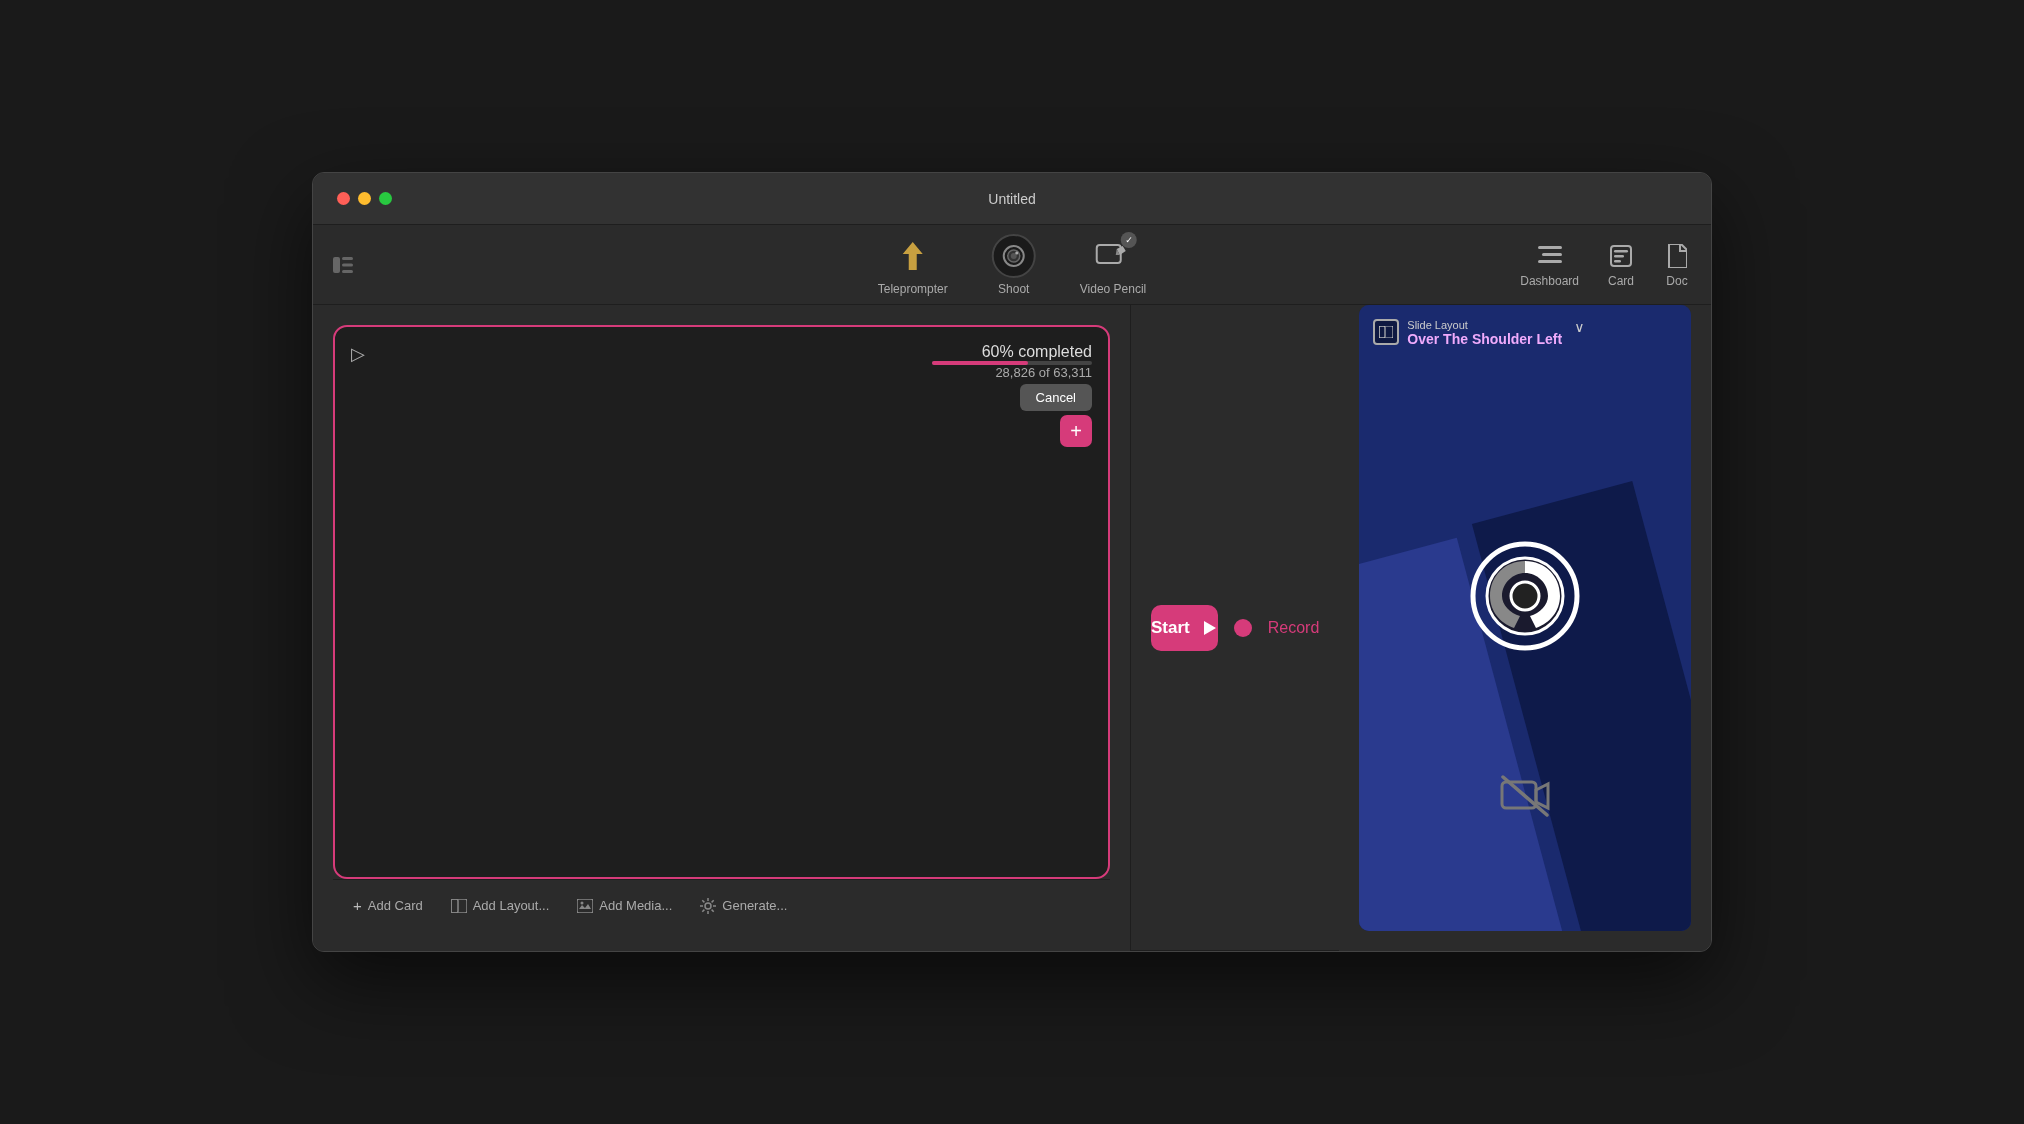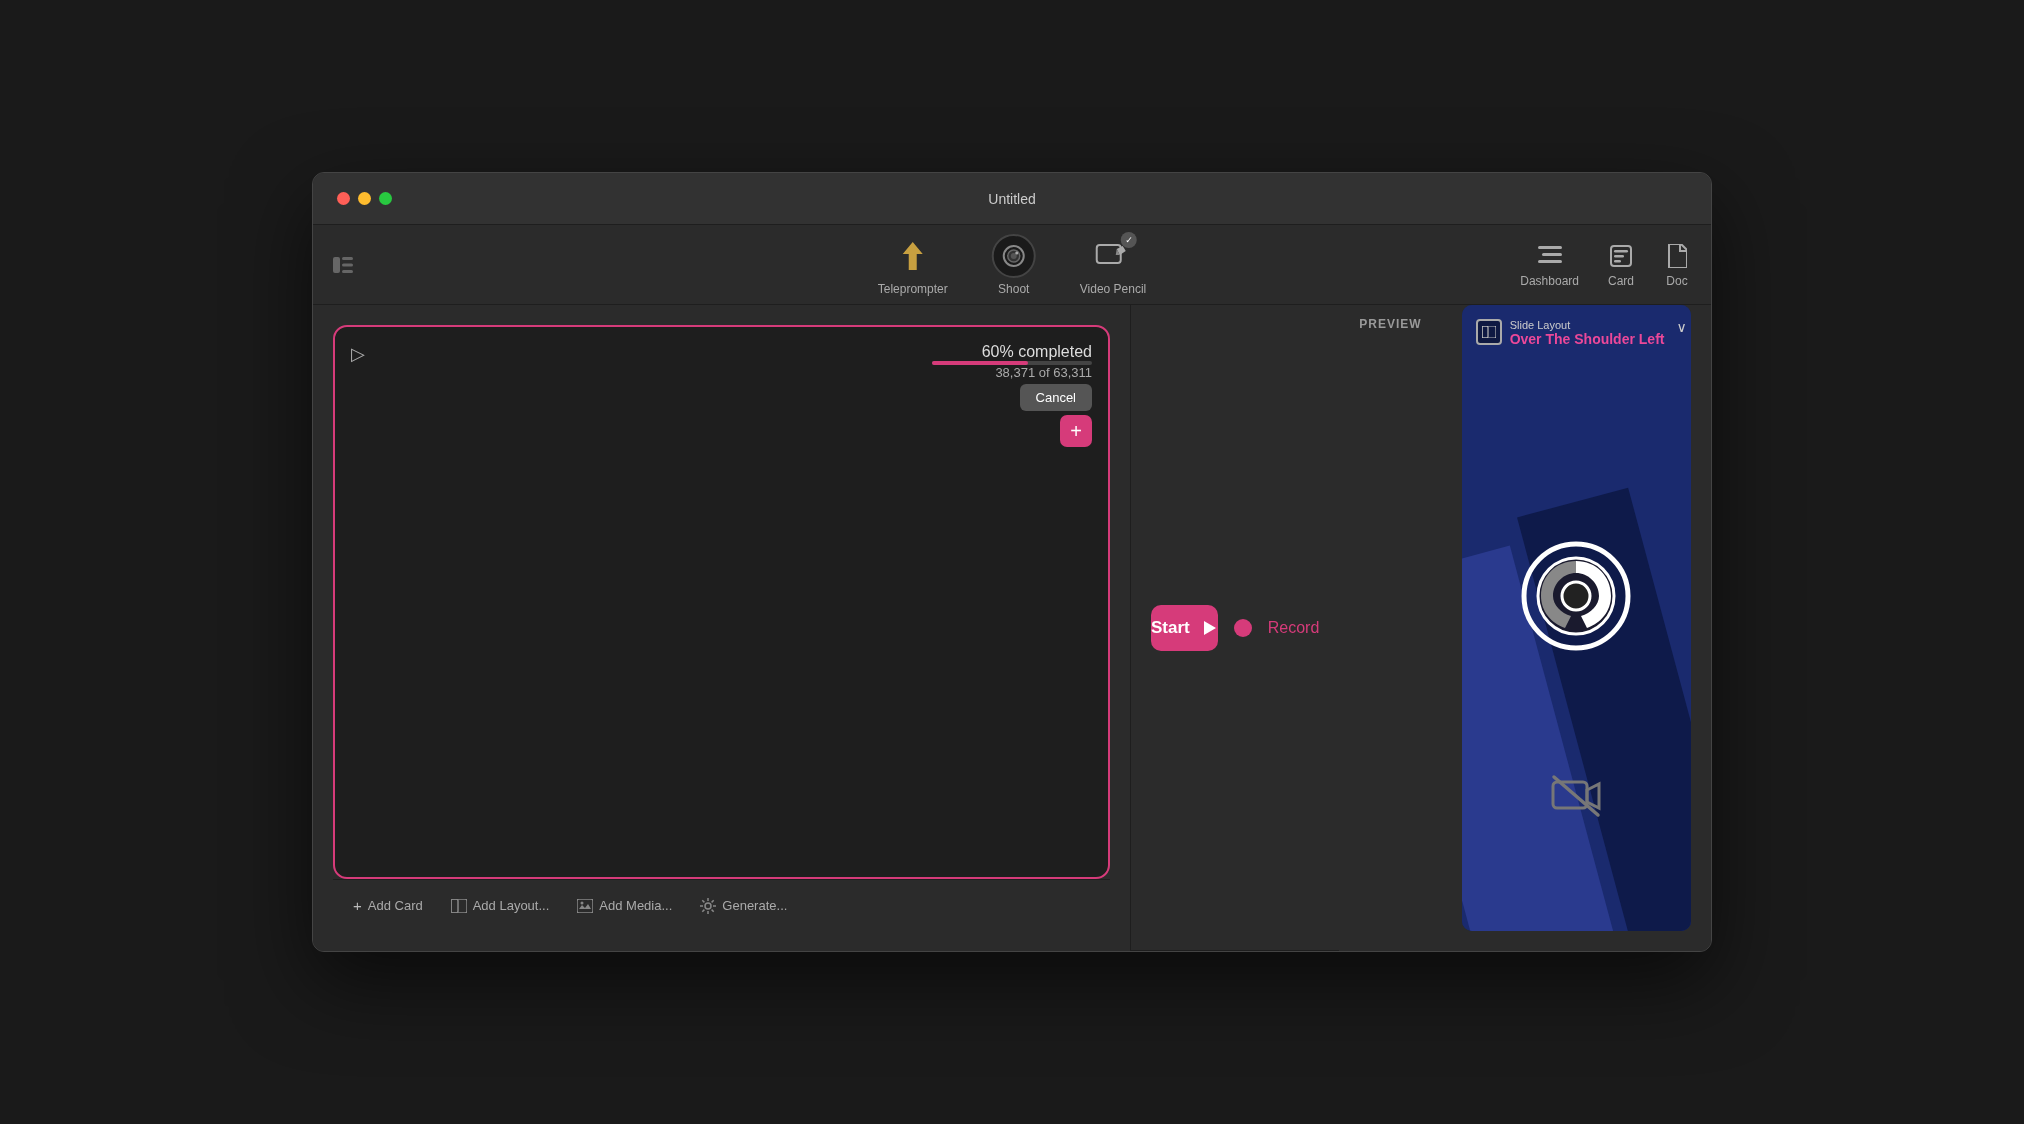--- a/index.html
+++ b/index.html
@@ -440,21 +440,21 @@
       display: flex;
       flex-direction: column;
     }
 
     .layout-text .slide-layout-small {
       color: #ccc;
       font-size: 11px;
     }
 
     .layout-text .slide-layout-name {
-      color: #ec4899;
+      color: #f0abfc;
       font-size: 14px;
       font-weight: 600;
     }
 
     .chevron-down {
       color: #ccc;
       font-size: 14px;
       margin-left: 4px;
     }
 
@@ -593,21 +593,21 @@
 
         <div class="card-bottom">
           <span class="play-icon">▷</span>
         </div>
 
         <div class="card-top-right">
           <span class="progress-label">60% completed</span>
           <div class="progress-bar-container">
             <div class="progress-bar-fill"></div>
           </div>
-          <span class="progress-count">38,371 of 63,311</span>
+          <span class="progress-count">28,826 of 63,311</span>
           <button class="cancel-btn">Cancel</button>
           <button class="plus-btn">+</button>
         </div>
 
       </div>
 
       <div class="bottom-bar">
         <div class="bottom-action">
           <span class="plus">+</span>
           <span>Add Card</span>
@@ -651,21 +651,20 @@
           <svg width="18" height="18" viewBox="0 0 18 18" fill="none">
             <path d="M4 2 L16 9 L4 16 Z" fill="white"></path>
           </svg>
         </button>
         <div class="record-btn">
           <div class="record-dot"></div>
           <span>Record</span>
         </div>
       </div>
 
-      <div class="preview-label">PREVIEW</div>
 
       <div class="preview-area">
         <div class="preview-bg">
           <div class="preview-diagonal-1"></div>
           <div class="preview-diagonal-2"></div>
           <div class="preview-diagonal-3"></div>
 
           <div class="slide-layout-badge">
             <div class="layout-icon-box">
               <svg width="14" height="12" viewBox="0 0 14 12" fill="none">

